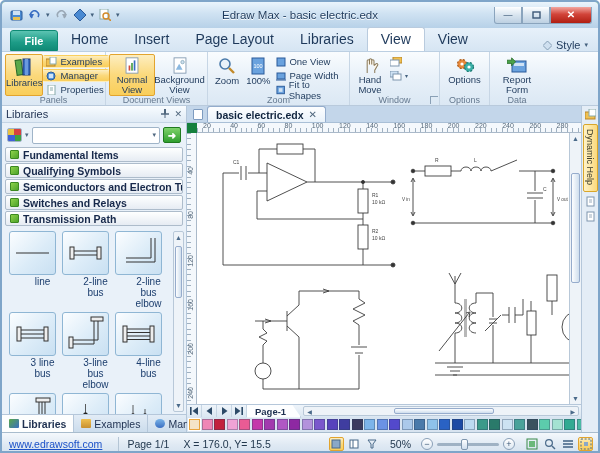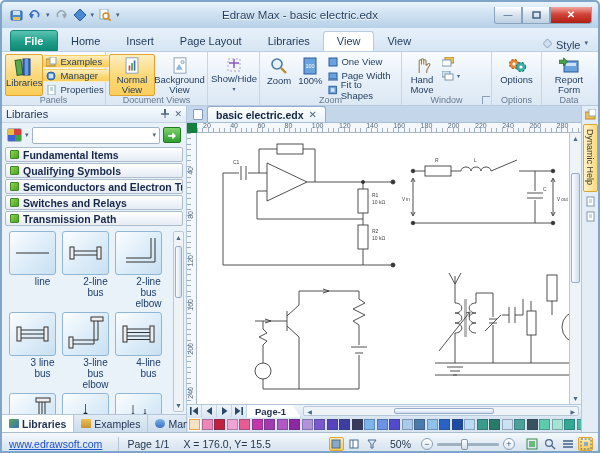--- a/index.html
+++ b/index.html
@@ -18,23 +18,23 @@
   .wbtn { width:28px; height:17px; border:1px solid #8aa4bd; border-top:none; background:linear-gradient(#fdfeff,#d8e4ef 50%,#bdd0e2); display:flex; align-items:center; justify-content:center; font-size:9px; color:#3c5877; }
   .wbtn.min { border-radius:0 0 0 3px; }
   .wbtn.close { width:42px; background:linear-gradient(#f2a7a0,#d2453a 45%,#b01e12); color:#fff; font-size:10px; border-radius:0 0 3px 0; font-weight:bold; }
 
   
   .tabrow { position:absolute; left:0; top:26px; width:100%; height:24px;
     background:linear-gradient(#e7f1fa,#d6e5f3); border-bottom:1px solid #bccfe2; display:flex; align-items:flex-end; }
   .file-tab { width:48px; height:21px; margin-left:8px; border-radius:3px 3px 0 0;
     background:linear-gradient(#5cc4b2,#1d9c87 60%,#108a76); color:#fff; font-weight:bold; font-size:11px;
     display:flex; align-items:center; justify-content:center; border:1px solid #0e8a74; }
-  .mtab { padding:3px 13px 4px; font-size:11px; color:#1e395b; }
+  .mtab { padding:3px 13px 4px; font-size:14px; color:#1e395b; }
   .mtab.active { background:#ffffff; border:1px solid #b9cbde; border-bottom:none; border-radius:3px 3px 0 0; }
-  .style-box { margin-left:auto; display:flex; gap:4px; padding-right:10px; font-size:11px; color:#1e395b; }
+  .style-box { margin-left:auto; display:flex; align-items:center; gap:4px; padding-right:10px; font-size:11px; color:#1e395b; }
   .style-box .gem { width:9px; height:9px; }
 
   
   .ribbon { position:absolute; left:0; top:50px; width:100%; height:54px;
     background:linear-gradient(#f9fcfe,#e9f1f9 45%,#dbe8f4); border-bottom:1px solid #b9cadc; display:flex; }
   .rgroup { position:relative; height:100%; border-right:1px solid #c7d6e5; padding:2px 3px 12px; display:flex; align-items:flex-start; }
   .rgroup .glabel { position:absolute; bottom:0; left:0; right:0; text-align:center; font-size:9px; color:#64788e; }
   .bigbtn { width:46px; height:42px; display:flex; flex-direction:column; align-items:center; justify-content:flex-start;
     font-size:9.5px; color:#1e395b; text-align:center; line-height:10px; border:1px solid transparent; border-radius:2px; padding-top:2px; }
   .bigbtn svg { margin-bottom:1px; }
@@ -253,31 +253,20 @@
         <svg width="18" height="20" viewBox="0 0 18 20">
             <rect x="2" y="1" width="14" height="18" fill="#fff" stroke="#7e96ae"></rect>
             <polygon points="4,15 8,8 12,15" fill="#8ab8e0"></polygon>
             <circle cx="12" cy="6" r="2" fill="#cfe0f0" stroke="#8ab"></circle>
           </svg>
         <span>Background View</span>
       </div>
       <div class="glabel">Document Views</div>
     </div>
 
-    <div class="rgroup" style="width:52px">
-      <div class="bigbtn" style="width:46px">
-        <svg width="16" height="16" viewBox="0 0 16 16">
-            <line x1="8" y1="2" x2="8" y2="11" stroke="#8a5ac2" stroke-width="1.5"></line>
-            <line x1="3" y1="6" x2="13" y2="6" stroke="#8a5ac2" stroke-width="1.5"></line>
-            <rect x="2" y="2" width="12" height="12" fill="none" stroke="#b0a0c8" stroke-dasharray="2 2"></rect>
-          </svg>
-        <span>Show/Hide</span>
-        <span style="font-size:6px;color:#44617e">▾</span>
-      </div>
-    </div>
 
     <div class="rgroup" style="width:142px">
       <div class="bigbtn" style="width:34px">
         <svg width="18" height="18" viewBox="0 0 18 18">
             <circle cx="7" cy="7" r="5" fill="#e8f2fa" stroke="#4a7aaa" stroke-width="1.6"></circle>
             <line x1="11" y1="11" x2="16" y2="16" stroke="#c28a2a" stroke-width="2.4"></line>
           </svg>
         <span>Zoom</span>
       </div>
       <div class="bigbtn" style="width:32px">

